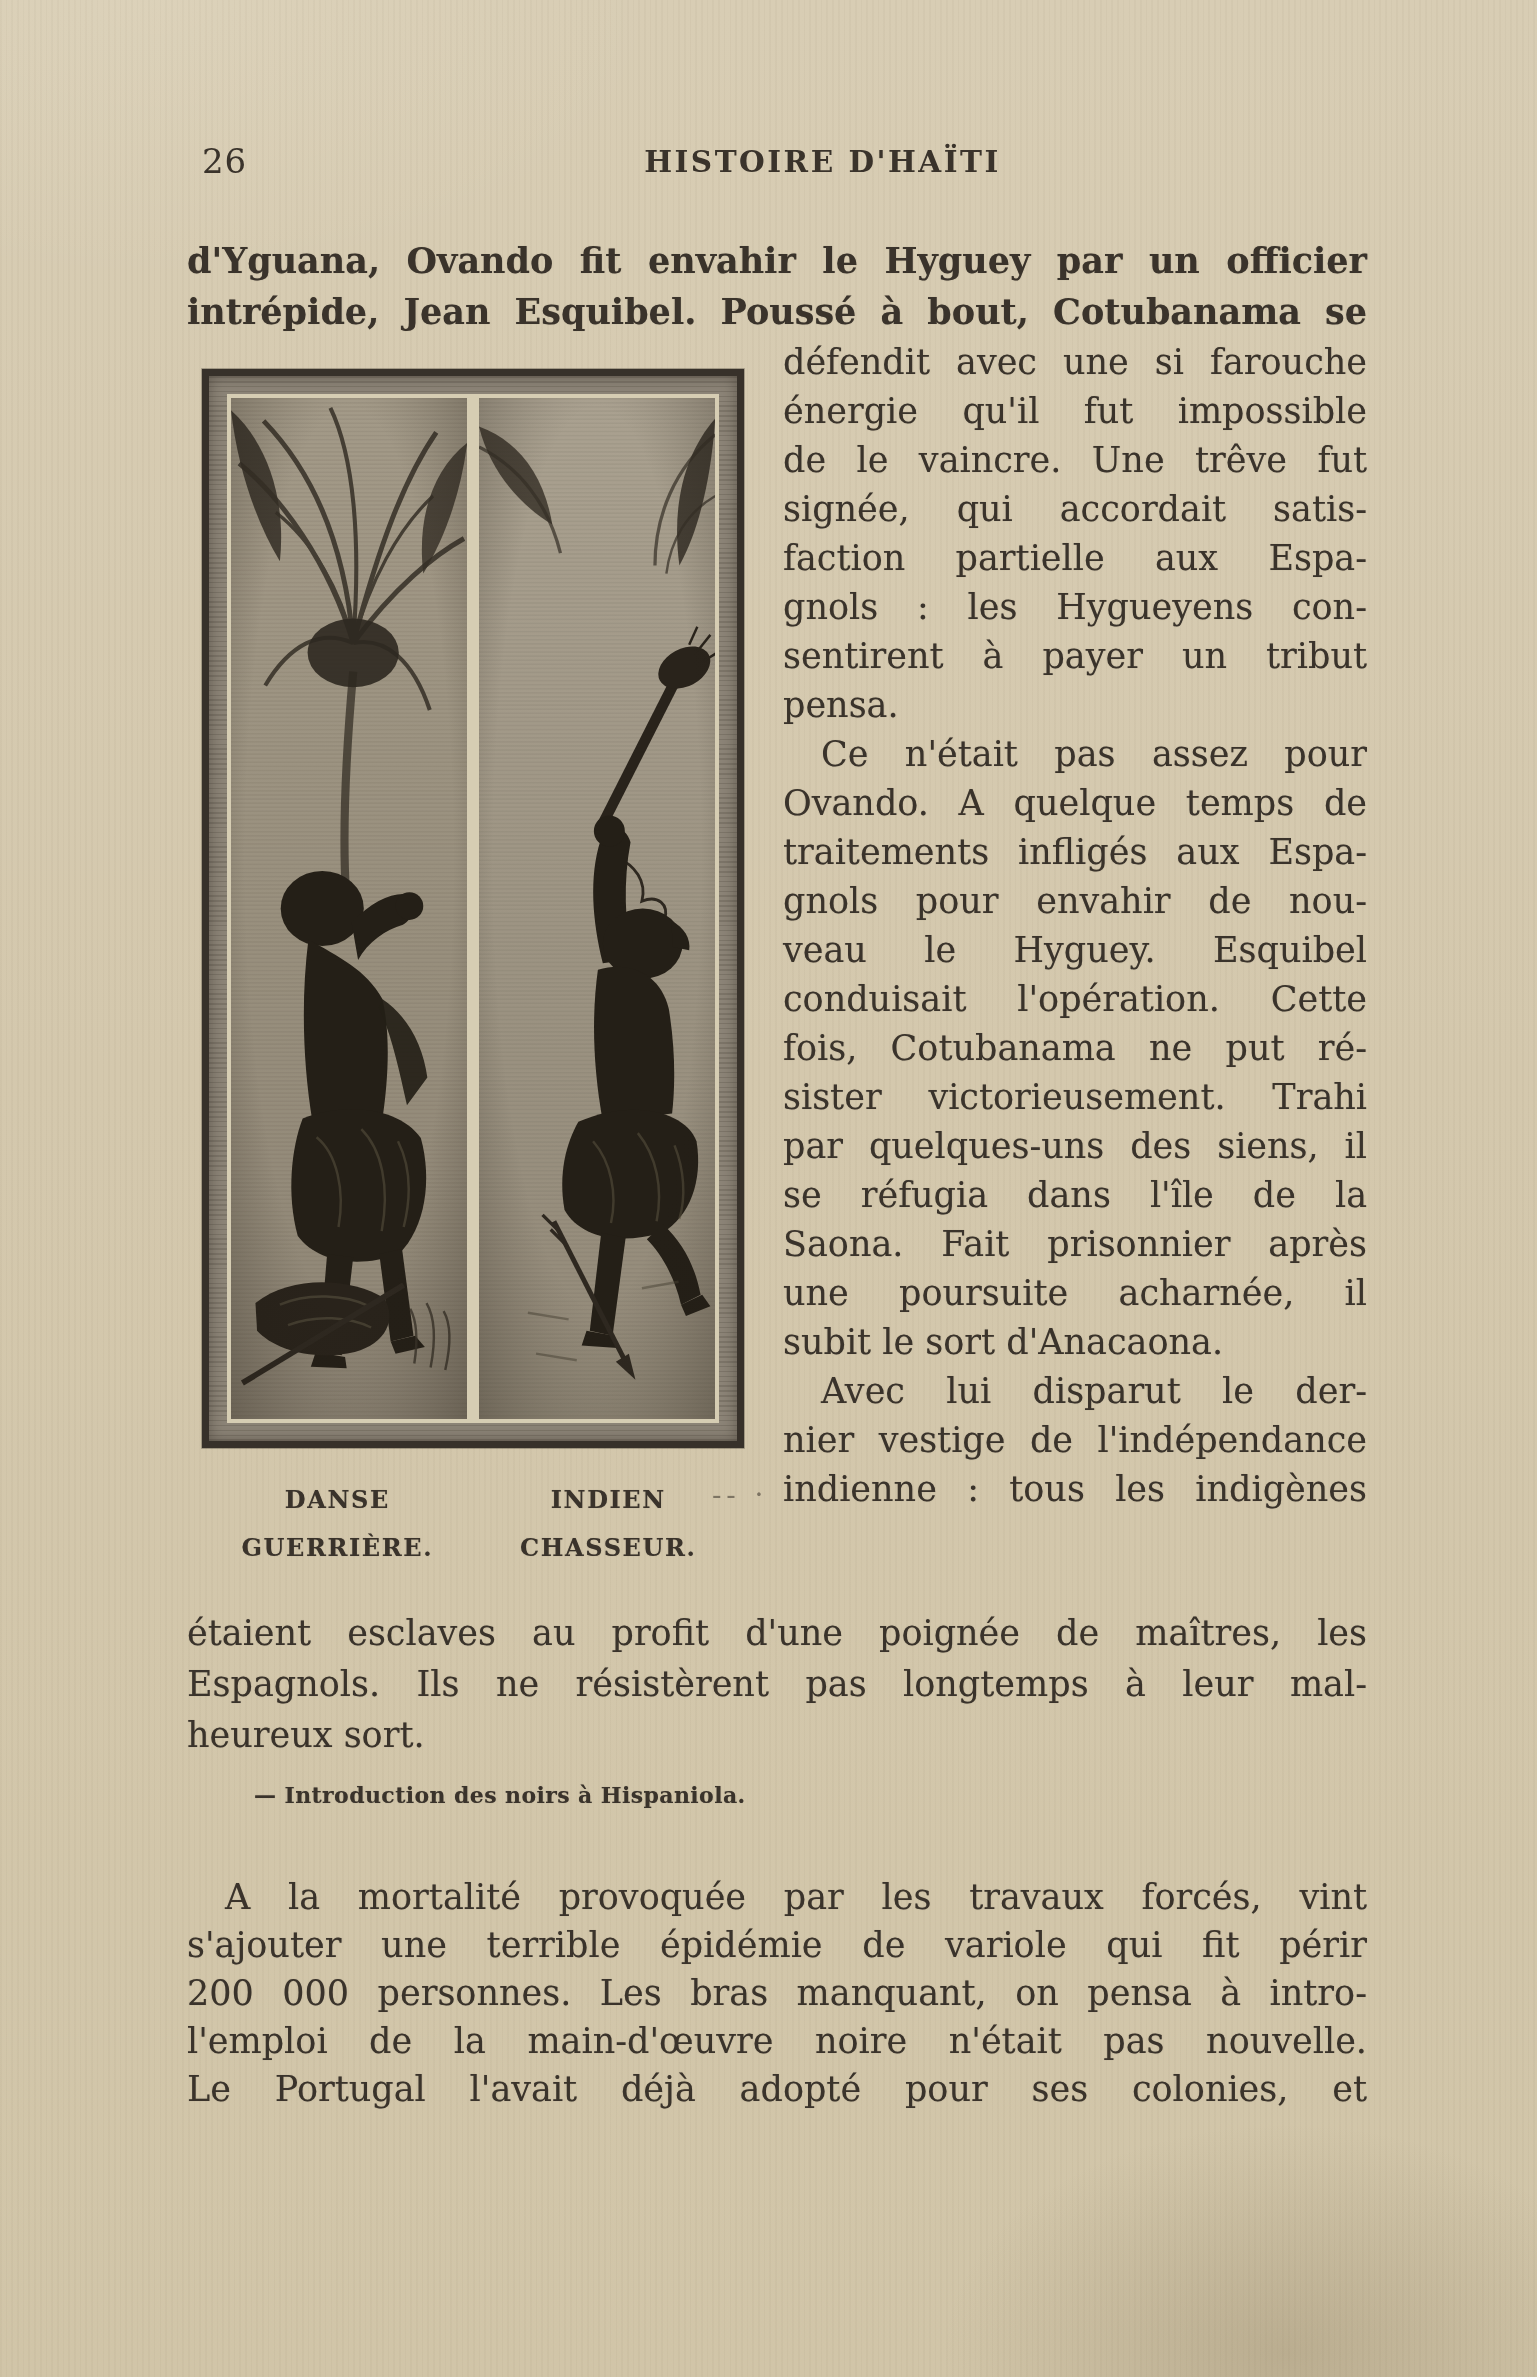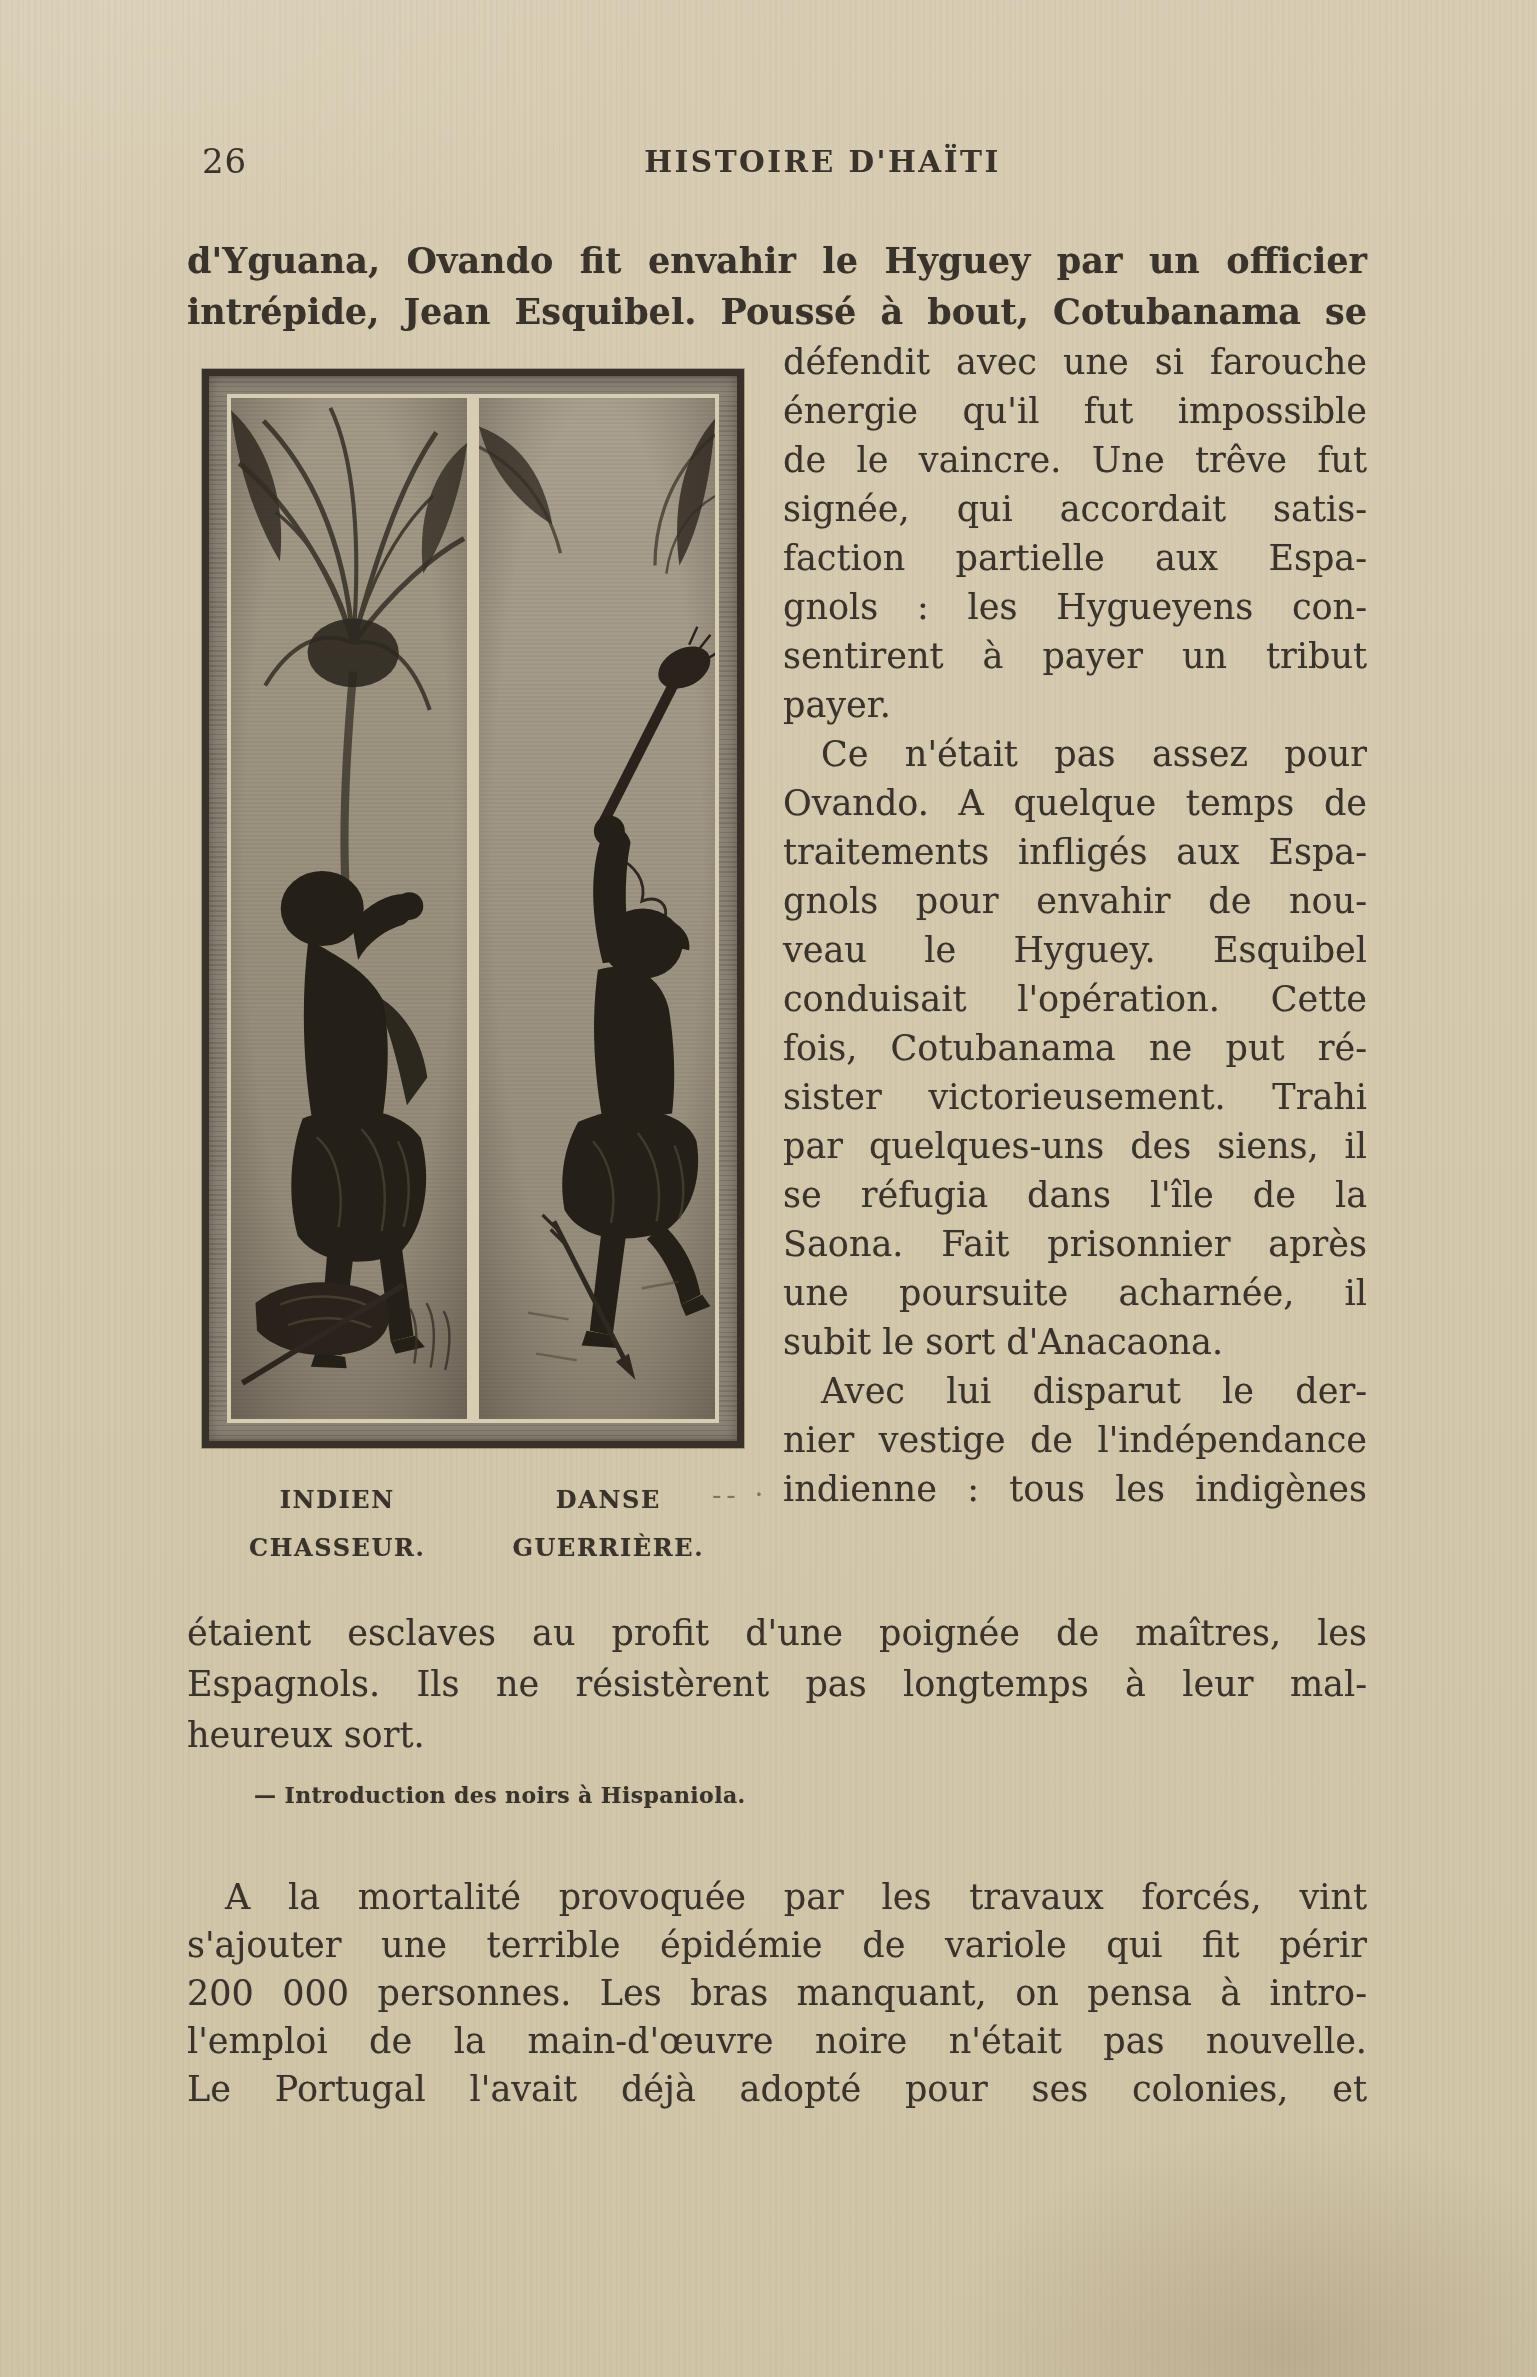--- a/index.html
+++ b/index.html
@@ -236,39 +236,39 @@
               </g>
               <rect width="290" height="1250" fill="url(#Rvin)"></rect>
             </svg>
           </div>
 
         </div>
       </figure>
 
       <div class="captions">
         <div class="cap">
+          <div>DANSE</div>
+          <div>GUERRIÈRE.</div>
+        </div>
+        <div class="cap">
           <div>INDIEN</div>
           <div>CHASSEUR.</div>
-        </div>
-        <div class="cap">
-          <div>DANSE</div>
-          <div>GUERRIÈRE.</div>
         </div>
       </div>
     </div>
 
     <div class="text-col">
       <div class="ln">défendit avec une si farouche</div>
       <div class="ln">énergie qu'il fut impossible</div>
       <div class="ln">de le vaincre. Une trêve fut</div>
       <div class="ln">signée, qui accordait satis-</div>
       <div class="ln">faction partielle aux Espa-</div>
       <div class="ln">gnols : les Hygueyens con-</div>
       <div class="ln">sentirent à payer un tribut</div>
-      <div class="ln endline">payer.</div>
+      <div class="ln endline">pensa.</div>
       <div class="ln indent">Ce n'était pas assez pour</div>
       <div class="ln">Ovando. A quelque temps de</div>
       <div class="ln">traitements infligés aux Espa-</div>
       <div class="ln">gnols pour envahir de nou-</div>
       <div class="ln">veau le Hyguey. Esquibel</div>
       <div class="ln">conduisait l'opération. Cette</div>
       <div class="ln">fois, Cotubanama ne put ré-</div>
       <div class="ln">sister victorieusement. Trahi</div>
       <div class="ln">par quelques-uns des siens, il</div>
       <div class="ln">se réfugia dans l'île de la</div>

